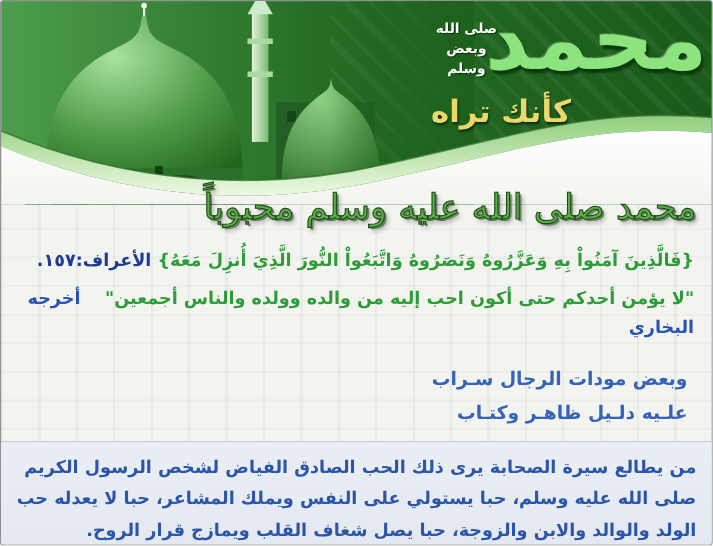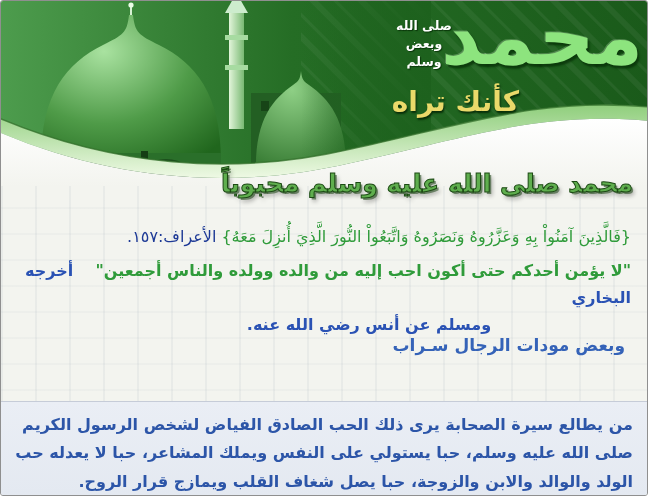--- a/index.html
+++ b/index.html
@@ -25,27 +25,27 @@
     font-size:12.5px;font-weight:bold;color:#ffffff;text-align:center;line-height:1.45;
     text-shadow:1px 1px 1px rgba(8,50,8,.9);
   }
   .tagline{
     position:absolute;top:84px;right:128px;z-index:2;
     font-size:28px;font-weight:bold;color:#ead96a;
     text-shadow:1px 2px 2px rgba(6,40,6,.9);
   }
   .title{
     position:absolute;top:168px;right:14px;z-index:3;direction:rtl;
-    font-size:25px;font-weight:bold;color:#5fae4e;
+    font-size:32px;font-weight:normal;color:#5fae4e;
     -webkit-text-stroke:1px #1c4a14;
     text-shadow:2px 2px 0 rgba(30,70,22,.55), 3px 4px 4px rgba(0,0,0,.3);
   }
   .verse-line{
     position:absolute;top:224px;right:16px;left:16px;z-index:3;direction:rtl;text-align:right;
-    font-size:16px;font-weight:normal;line-height:1.5;
+    font-size:16px;font-weight:bold;line-height:1.5;
   }
   .verse-text{color:#2f9b3a;}
   .verse-ref{color:#1e3a96;}
   .hadith{
     position:absolute;top:256px;right:16px;left:16px;z-index:3;direction:rtl;text-align:right;
     font-size:16px;font-weight:bold;line-height:1.7;
   }
   .hadith-quote{color:#2f9b3a;}
   .hadith-attr{color:#2a52b4;}
   .hadith-attr2{display:block;text-align:center;padding-left:90px;color:#2a52b4;}
@@ -151,28 +151,28 @@
   <div class="verse-line">
     <span class="verse-text">{فَالَّذِينَ آمَنُواْ بِهِ وَعَزَّرُوهُ وَنَصَرُوهُ وَاتَّبَعُواْ النُّورَ الَّذِيَ أُنزِلَ مَعَهُ}</span>
     <span> </span>
     <span class="verse-ref">الأعراف:١٥٧.</span>
   </div>
 
   <div class="hadith">
     <span class="hadith-quote">"لا يؤمن أحدكم حتى أكون احب إليه من والده وولده والناس أجمعين"</span>
     <span>&nbsp;&nbsp;</span>
     <span class="hadith-attr">أخرجه البخاري</span>
-    <span class="hadith-attr2">ومسلم عن أنس رضي الله عنه.</span>
   </div>
 
   <div class="poetry">
     <div class="p-row">
       <span>وبعض مودات الرجال سـراب</span>
     </div>
     <div class="p-row">
+      <span>علـيه دلـيل ظاهـر وكتـاب</span>
     </div>
   </div>
 
   <div class="footer-box">
     <span>من يطالع سيرة الصحابة يرى ذلك الحب الصادق الفياض لشخص الرسول الكريم صلى الله عليه وسلم، حبا يستولي على النفس ويملك المشاعر، حبا لا يعدله حب الولد والوالد والابن والزوجة، حبا يصل شغاف القلب ويمازج قرار الروح.</span>
   </div>
 
 </div>
 
 </body></html>

